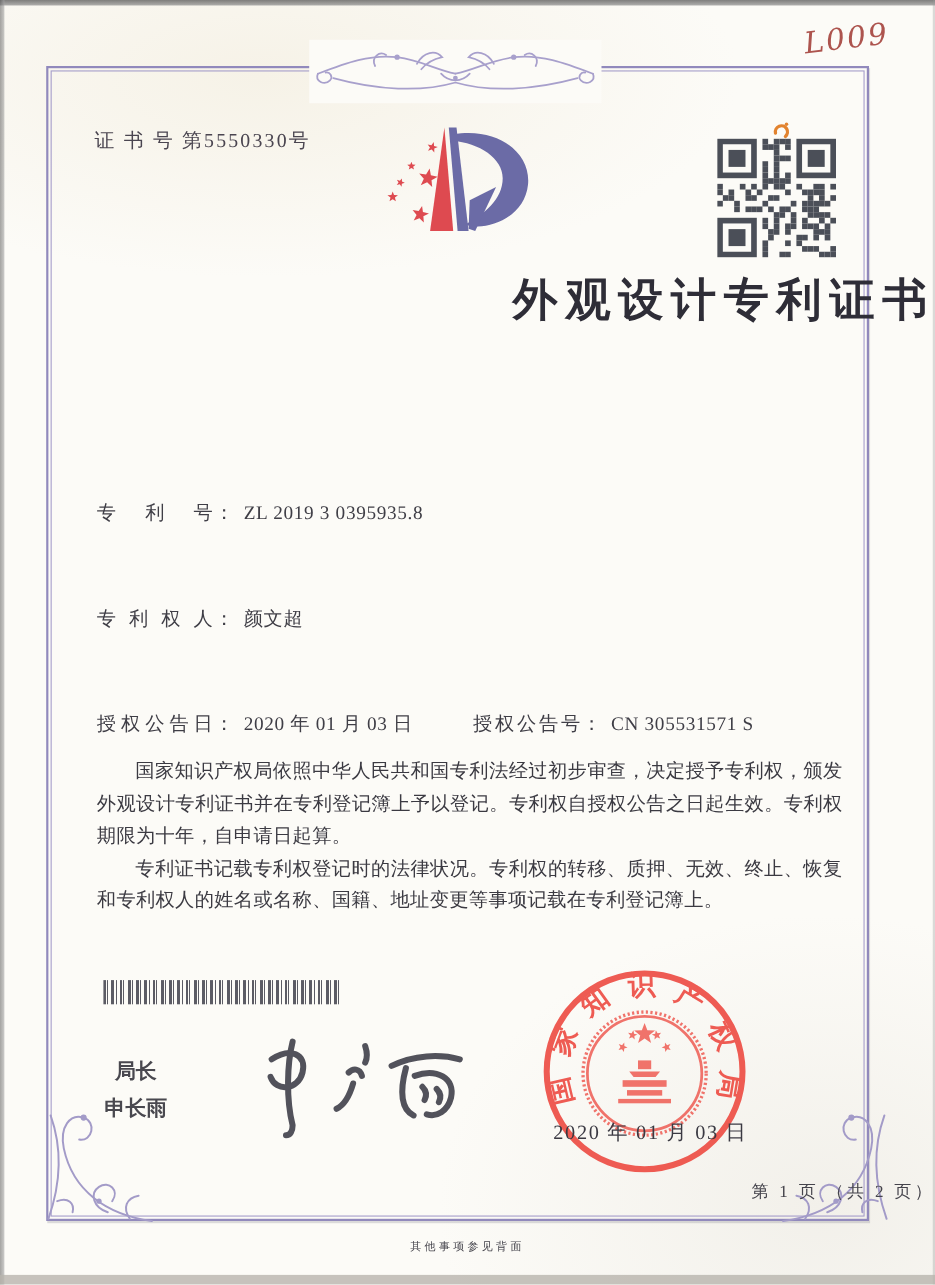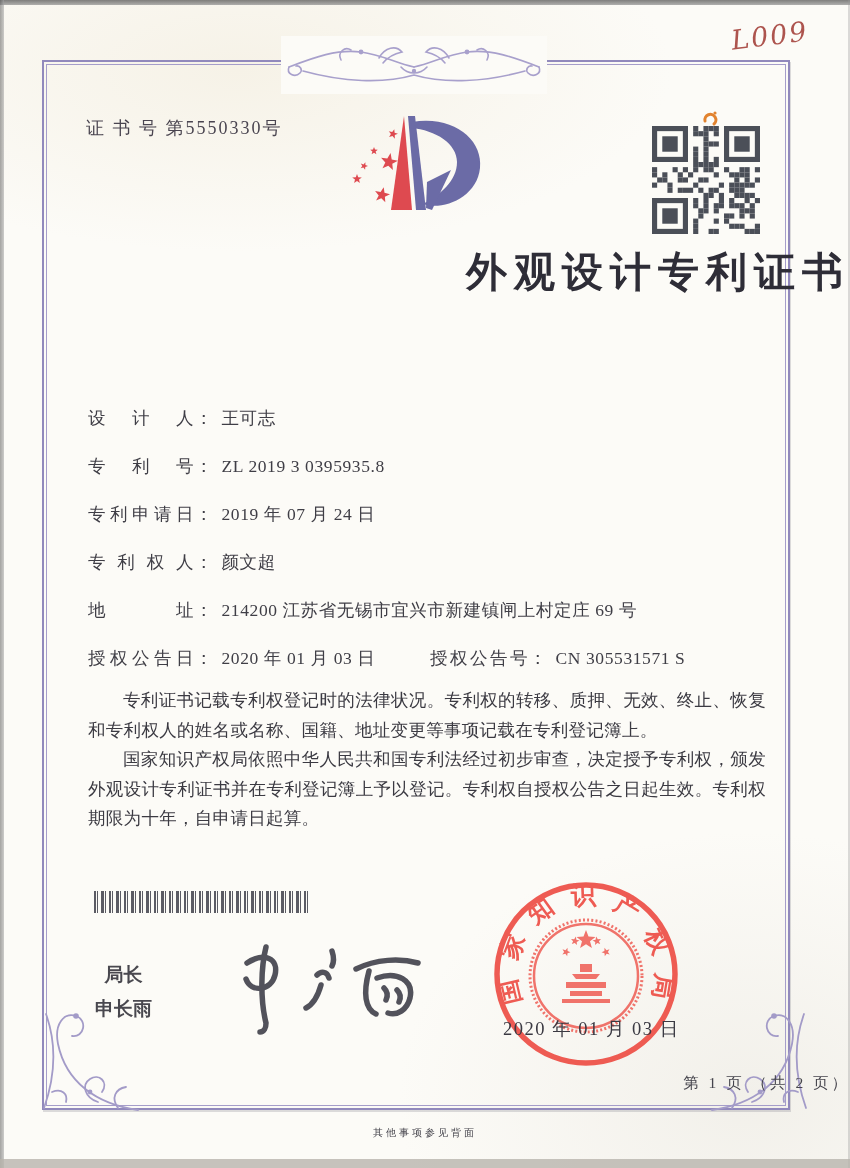--- a/index.html
+++ b/index.html
@@ -269,47 +269,38 @@
     </svg>
   <div class="orange-mark">
     <svg width="20" height="20" viewBox="0 0 20 20">
       <path d="M5,13 a5.5,5.5 0 1 1 9,3" stroke="#e2832f" stroke-width="3" fill="none" stroke-linecap="round"></path>
       <circle cx="15" cy="5" r="1.6" fill="#e2832f"></circle>
     </svg>
   </div>
 
   <div class="title">外观设计专利证书</div>
 
-  <div class="field-row" style="top:406px;">
-    <span class="flabel">设计人</span><span class="fcolon">：</span><span class="fvalue">王可志</span>
-  </div>
   <div class="field-row" style="top:454px;font-family:Liberation Serif, serif;">
     <span class="flabel">专利号</span><span class="fcolon">：</span><span class="fvalue">ZL 2019 3 0395935.8</span>
   </div>
-  <div class="field-row" style="top:502px;">
-    <span class="flabel">专利申请日</span><span class="fcolon">：</span><span class="fvalue">2019 年 07 月 24 日</span>
-  </div>
   <div class="field-row" style="top:550px;">
     <span class="flabel">专利权人</span><span class="fcolon">：</span><span class="fvalue">颜文超</span>
-  </div>
-  <div class="field-row" style="top:598px;">
-    <span class="flabel">地址</span><span class="fcolon">：</span><span class="fvalue">214200 江苏省无锡市宜兴市新建镇闸上村定庄 69 号</span>
   </div>
   <div class="field-row" style="top:646px;">
     <span>
       <span class="flabel">授权公告日</span><span class="fcolon">：</span><span class="fvalue">2020 年 01 月 03 日</span>
     </span>
     <span class="field-group2">
       <span class="flabel2">授权公告号</span><span class="fcolon">：</span><span class="fvalue">CN 305531571 S</span>
     </span>
   </div>
 
   <div class="body-text">
+    <p>国家知识产权局依照中华人民共和国专利法经过初步审查，决定授予专利权，颁发外观设计专利证书并在专利登记簿上予以登记。专利权自授权公告之日起生效。专利权期限为十年，自申请日起算。</p>
     <p>专利证书记载专利权登记时的法律状况。专利权的转移、质押、无效、终止、恢复和专利权人的姓名或名称、国籍、地址变更等事项记载在专利登记簿上。</p>
-    <p>国家知识产权局依照中华人民共和国专利法经过初步审查，决定授予专利权，颁发外观设计专利证书并在专利登记簿上予以登记。专利权自授权公告之日起生效。专利权期限为十年，自申请日起算。</p>
   </div>
 
   <div class="barcode"></div>
 
   <div class="commissioner">
     <div>局长</div>
     <div>申长雨</div>
   </div>
 
   <div class="signature">

